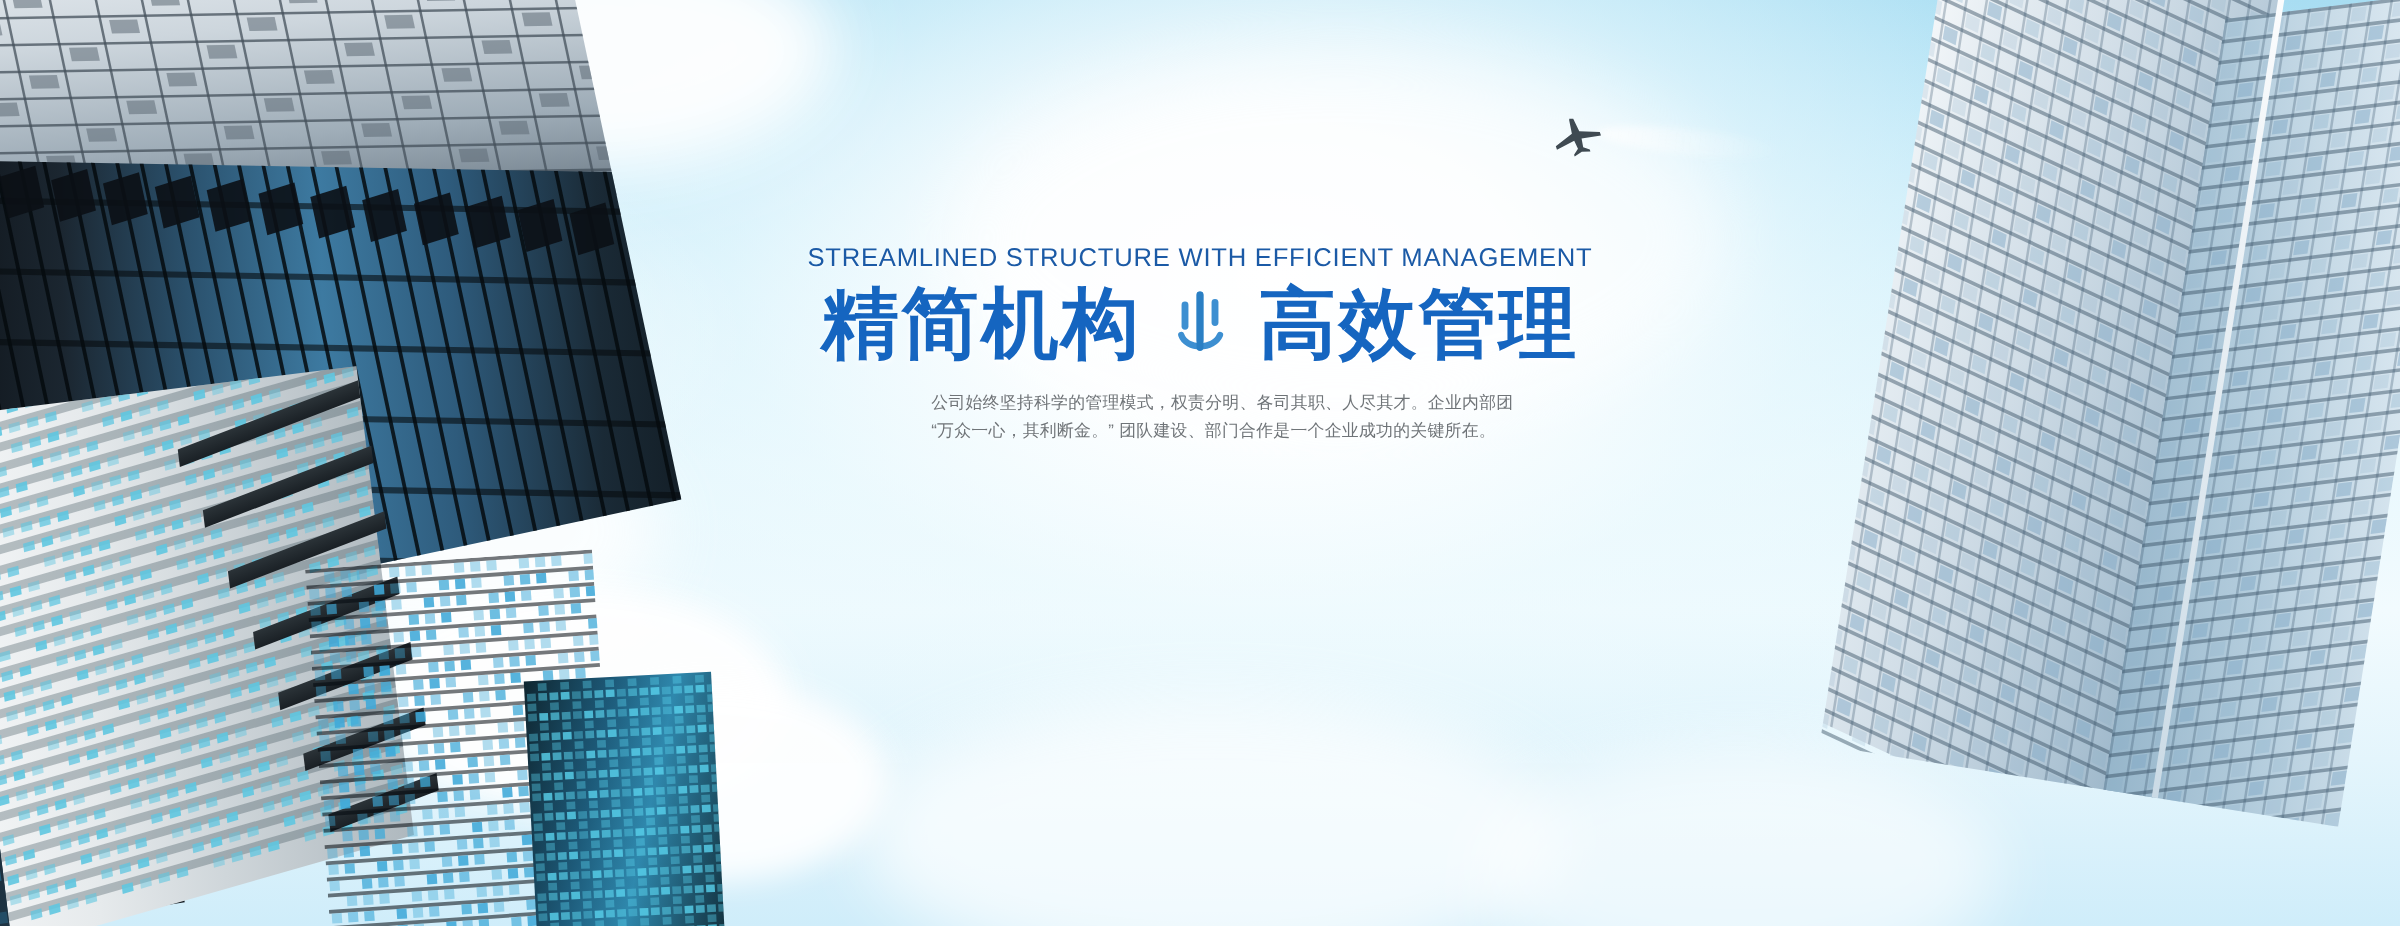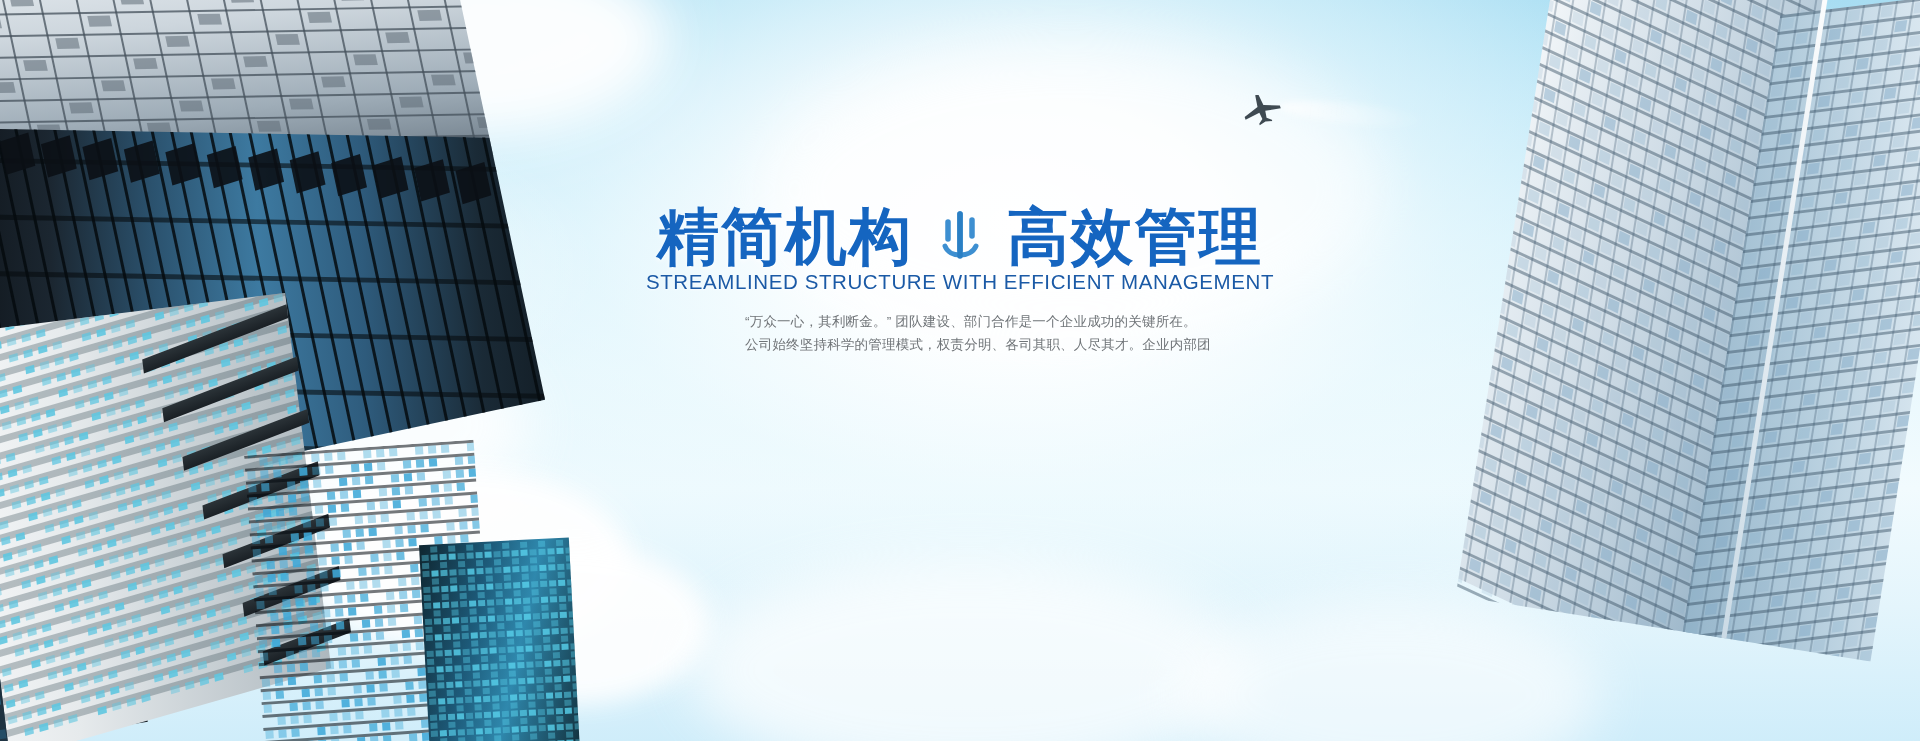--- a/index.html
+++ b/index.html
@@ -2184,37 +2184,37 @@
 
   <div id="contrail"></div>
   <svg id="plane" viewBox="0 0 46 34">
     <g fill="#3f4a52" transform="rotate(-18 23 17)">
       <path d="M22 2 L25 3 L26.5 14 L42 19.5 L42 22.5 L26.5 20 L25.6 27 L30 30.5 L30 32 L23.4 30.2 L16.8 32 L16.8 30.5 L21.2 27 L20.3 20 L5 22.5 L5 19.5 L20.3 14 L21.6 3 Z"></path>
     </g>
   </svg>
 
   <div id="textblock">
 
+    <div id="eyebrow">STREAMLINED STRUCTURE WITH EFFICIENT MANAGEMENT</div>
+
     <div id="headline">
       <span>精简机构</span>
       <span class="sep">
         <svg viewBox="0 0 58 62" width="58" height="62">
           <g fill="none" stroke="#3d8fd1" stroke-linecap="round" stroke-width="5.5">
             <path d="M17 16 L17 33"></path>
             <path d="M41 14 L41 30"></path>
             <path d="M29 8 L29 44"></path>
             <path d="M14 40 C18 52, 40 52, 45 40" stroke-width="5"></path>
           </g>
           <path d="M29 8 L29 50" stroke="#2a7fc4" stroke-width="5.5" stroke-linecap="round" fill="none"></path>
         </svg>
       </span>
       <span>高效管理</span>
     </div>
 
-    <div id="eyebrow">STREAMLINED STRUCTURE WITH EFFICIENT MANAGEMENT</div>
-
     <div id="paragraph">
+      <span class="pline">公司始终坚持科学的管理模式，权责分明、各司其职、人尽其才。企业内部团</span>
       <span class="pline">“万众一心，其利断金。” 团队建设、部门合作是一个企业成功的关键所在。</span>
-      <span class="pline">公司始终坚持科学的管理模式，权责分明、各司其职、人尽其才。企业内部团</span>
     </div>
 
   </div>
 </div>
 
 </body></html>

